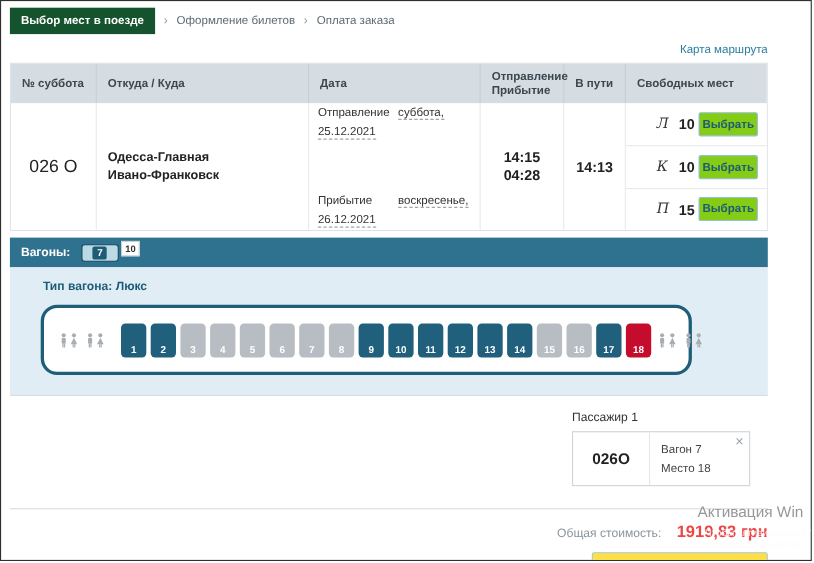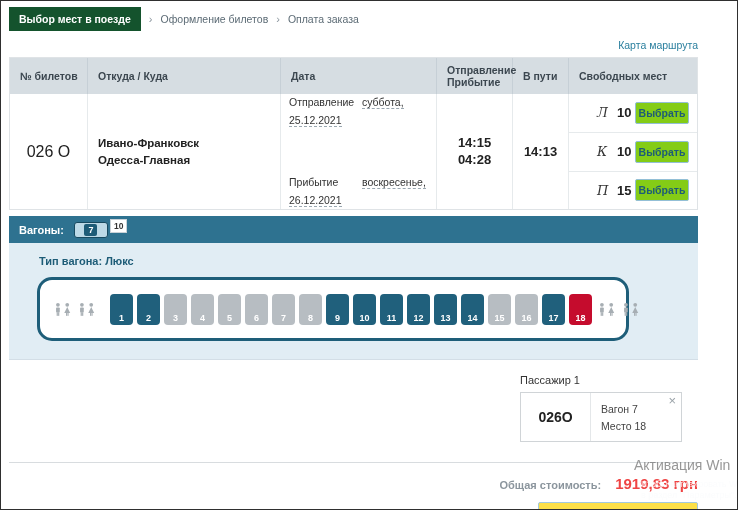--- a/index.html
+++ b/index.html
@@ -62,21 +62,21 @@
   
   .passenger-area { padding-top:14px; }
   .passenger-label { width:162px; margin-left:auto; margin-right:16px; font-size:11px; color:#333; margin-bottom:6px; }
   .passenger-box { width:162px; margin-left:auto; margin-right:16px; border:1px solid #d0d4d7; background:#fff; display:flex; position:relative; height:50px; }
   .pbox-train { width:70px; border-right:1px solid #e4e7e9; display:flex; align-items:center; justify-content:center; font-weight:bold; font-size:14px; color:#222; }
   .pbox-info { padding:8px 0 0 10px; font-size:10.5px; color:#444; line-height:1.55; }
   .pbox-close { position:absolute; top:1px; right:5px; color:#9aa2a8; font-size:13px; cursor:pointer; line-height:1; }
 
   
   .total-row { border-top:1px solid #d8dcdf; margin-top:20px; padding-top:12px; display:flex; justify-content:flex-end; align-items:baseline; gap:14px; }
-  .total-label { font-weight:bold; font-size:11px; color:#8b959d; }
+  .total-label { font-weight:normal; font-size:11px; color:#8b959d; }
   .total-value { font-weight:bold; font-size:15px; color:#ef4444; }
   .submit-row { display:flex; justify-content:flex-end; margin-top:10px; }
   .submit-btn { width:160px; height:36px; background:#fde047; border:1px solid #a3c9dd; color:#1d5c77; font-weight:bold; font-size:12.5px; border-radius:2px; cursor:pointer; font-family:"Liberation Sans",sans-serif; }
 
   
   .watermark { position:absolute; pointer-events:none; z-index:10; white-space:nowrap; }
   .wm1 { top:456px; left:633px; font-size:14px; color:rgba(125,125,125,0.8); }
   .wm2 { top:478px; left:640px; font-size:9px; color:rgba(250,252,253,0.85); }
   .wm3 { top:489px; left:640px; font-size:9px; color:rgba(250,252,253,0.85); }
 </style>
@@ -93,36 +93,36 @@
       <span class="crumb-sep">›</span>
       <span class="crumb">Оплата заказа</span>
     </div>
 
     <div class="maplink-row">
       <a class="maplink">Карта маршрута</a>
     </div>
 
     <div class="ttable">
       <div class="thead">
-        <div>№ билетов</div>
+        <div>№ суббота</div>
         <div>Откуда / Куда</div>
         <div>Дата</div>
         <div>
           <span>Отправление</span>
           <span>Прибытие</span>
         </div>
         <div>В пути</div>
         <div>Свободных мест</div>
       </div>
 
       <div class="trow">
         <div class="cell-train">026 О</div>
         <div class="cell-route">
+          <span>Одесса-Главная</span>
           <span>Ивано-Франковск</span>
-          <span>Одесса-Главная</span>
         </div>
         <div class="cell-date">
           <div>
             <span class="date-label">Отправление</span>
             <span class="date-val">суббота, 25.12.2021</span>
           </div>
           <div>
             <span class="date-label">Прибытие</span>
             <span class="date-val">воскресенье, 26.12.2021</span>
           </div>

